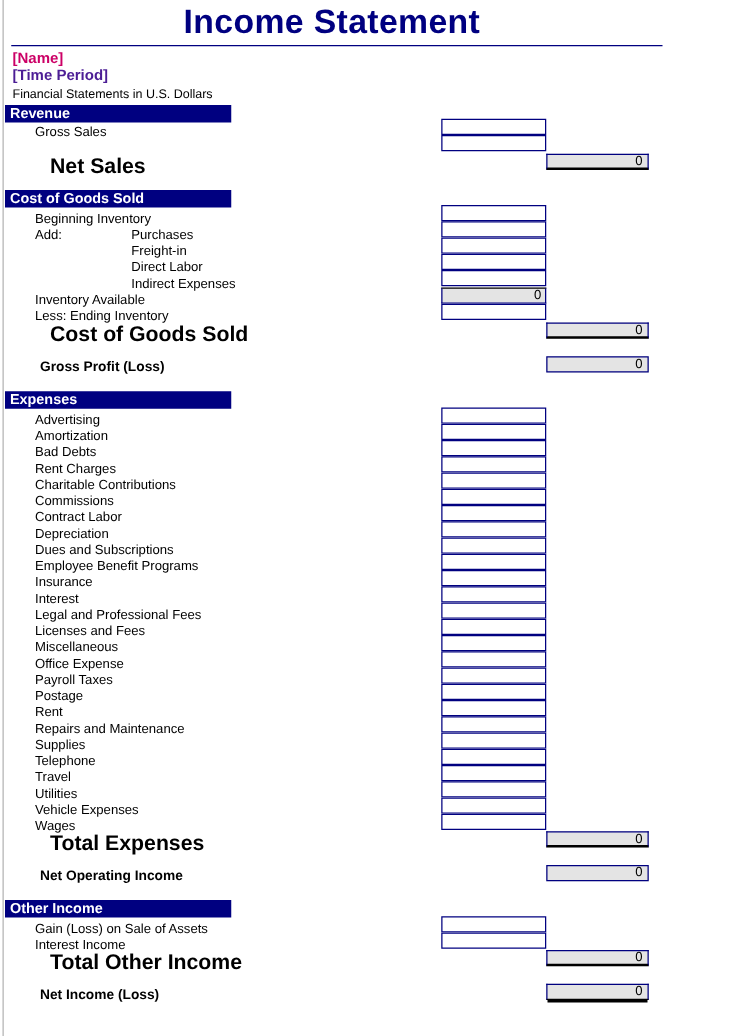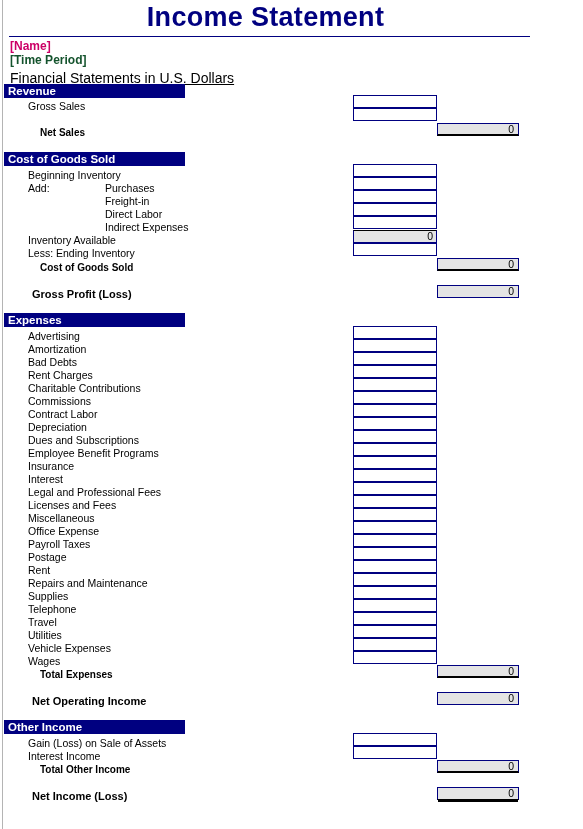--- a/index.html
+++ b/index.html
@@ -53,29 +53,28 @@
     background: #000080;
   }
   .meta {
     position: absolute;
     left: 10px;
     font-weight: bold;
     font-size: 12px;
     white-space: nowrap;
   }
   .meta.name   { top: 39px; color: #cc0066; }
-  .meta.period { top: 53px; color: #14532d; }
+  .meta.period { top: 53px; color: #4c1d95; }
   .subnote {
     position: absolute;
     left: 10px;
     top: 70px;
-    font-size: 14px;
+    font-size: 10px;
     color: #000000;
     white-space: nowrap;
-    text-decoration: underline;
   }
 
   
   .sec-bar {
     position: absolute;
     left: 4px;
     width: 181px;
     height: 14px;
     background: #000080;
     color: #ffffff;
@@ -94,21 +93,21 @@
     font-size: 10.5px;
     line-height: 13px;
     color: #000000;
   }
   .lbl.indent1 { left: 28px; }
   .lbl.indent2 { left: 28px; }
   .lbl.indent3 { left: 105px; }
   .lbl.total {
     left: 40px;
     font-weight: bold;
-    font-size: 10px;
+    font-size: 17px;
   }
   .lbl.grand {
     left: 32px;
     font-weight: bold;
     font-size: 11px;
   }
 
   
   .cellA {
     position: absolute;

